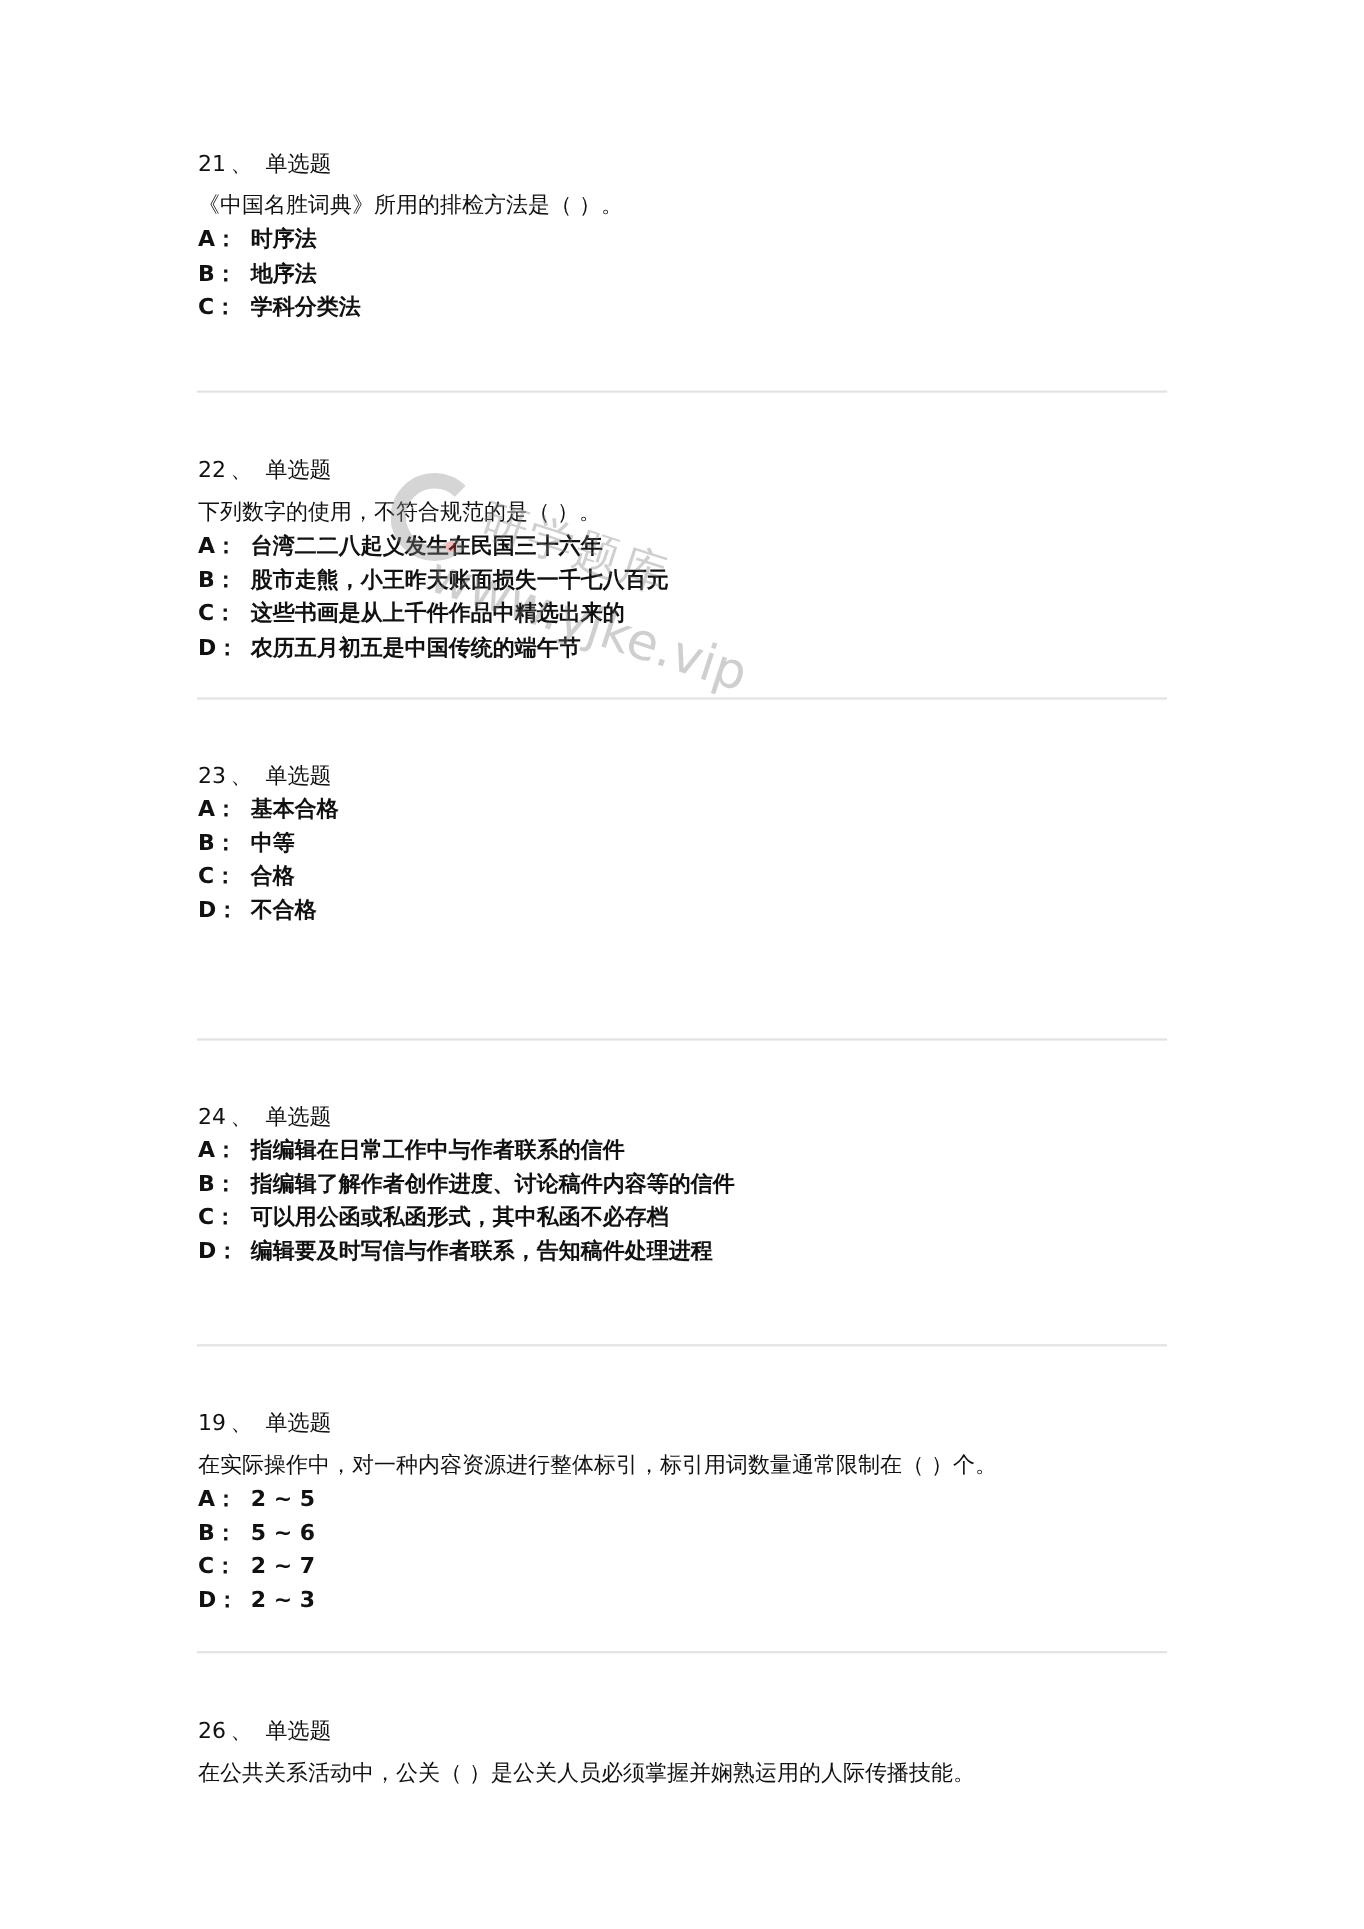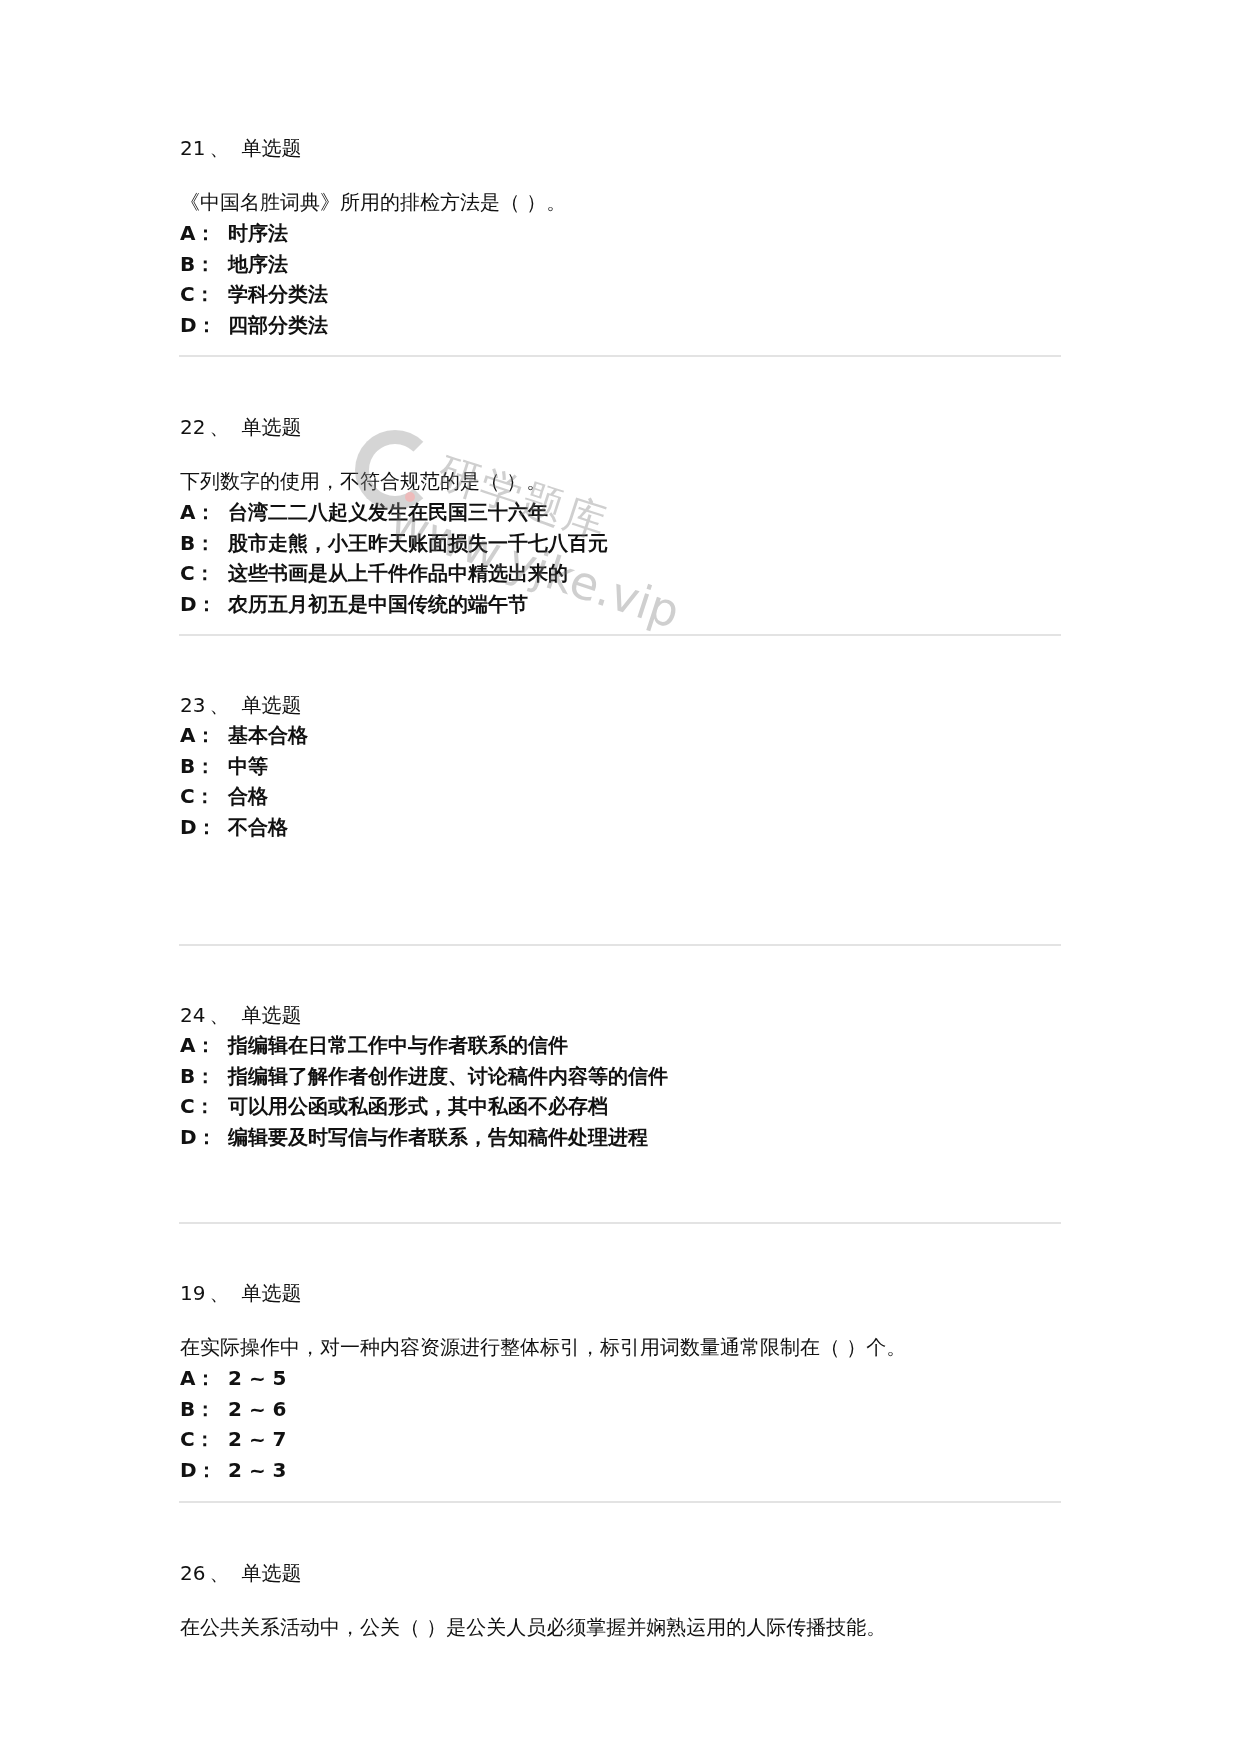--- a/index.html
+++ b/index.html
@@ -31,21 +31,21 @@
     font-size: 20px;
     line-height: 30px;
     height: 30px;
     white-space: nowrap;
   }
   .q-header .num { }
   .q-header .sep { margin: 0 12px 0 4px; }
   .q-stem {
     font-size: 20px;
     line-height: 31px;
-    margin-top: 24px;
+    margin-top: 8px;
     word-break: break-all;
   }
   .q-option {
     font-size: 20px;
     line-height: 30.5px;
     white-space: nowrap;
     font-weight: bold;
   }
   .q-option .opt-letter {
     display: inline-block;
@@ -114,21 +114,20 @@
 <div class="page">
 
   <div class="question" style="top:133px;">
     <div class="q-header">
       <span class="num">21</span><span class="sep">、</span><span>单选题</span>
     </div>
     <div class="q-stem">《中国名胜词典》所用的排检方法是（   ）。</div>
     <div class="q-option"><span class="opt-letter">A：</span><span>时序法</span></div>
     <div class="q-option"><span class="opt-letter">B：</span><span>地序法</span></div>
     <div class="q-option"><span class="opt-letter">C：</span><span>学科分类法</span></div>
-    <div class="q-option"><span class="opt-letter">D：</span><span>四部分类法</span></div>
   </div>
   <div class="divider" style="top:355px;"></div>
 
   <div class="question" style="top:412px;">
     <div class="q-header">
       <span class="num">22</span><span class="sep">、</span><span>单选题</span>
     </div>
     <div class="q-stem">下列数字的使用，不符合规范的是（   ）。</div>
     <div class="q-option"><span class="opt-letter">A：</span><span>台湾二二八起义发生在民国三十六年</span></div>
     <div class="q-option"><span class="opt-letter">B：</span><span>股市走熊，小王昨天账面损失一千七八百元</span></div>
@@ -165,21 +164,21 @@
     <div class="q-option"><span class="opt-letter">D：</span><span>编辑要及时写信与作者联系，告知稿件处理进程</span></div>
   </div>
   <div class="divider" style="top:1222px;"></div>
 
   <div class="question" style="top:1278px;">
     <div class="q-header">
       <span class="num">19</span><span class="sep">、</span><span>单选题</span>
     </div>
     <div class="q-stem">在实际操作中，对一种内容资源进行整体标引，标引用词数量通常限制在（   ）个。</div>
     <div class="q-option"><span class="opt-letter">A：</span><span>2 ~ 5</span></div>
-    <div class="q-option"><span class="opt-letter">B：</span><span>2 ~ 6</span></div>
+    <div class="q-option"><span class="opt-letter">B：</span><span>5 ~ 6</span></div>
     <div class="q-option"><span class="opt-letter">C：</span><span>2 ~ 7</span></div>
     <div class="q-option"><span class="opt-letter">D：</span><span>2 ~ 3</span></div>
   </div>
   <div class="divider" style="top:1501px;"></div>
 
   <div class="question" style="top:1558px;">
     <div class="q-header">
       <span class="num">26</span><span class="sep">、</span><span>单选题</span>
     </div>
     <div class="q-stem">在公共关系活动中，公关（   ）是公关人员必须掌握并娴熟运用的人际传播技能。</div>

